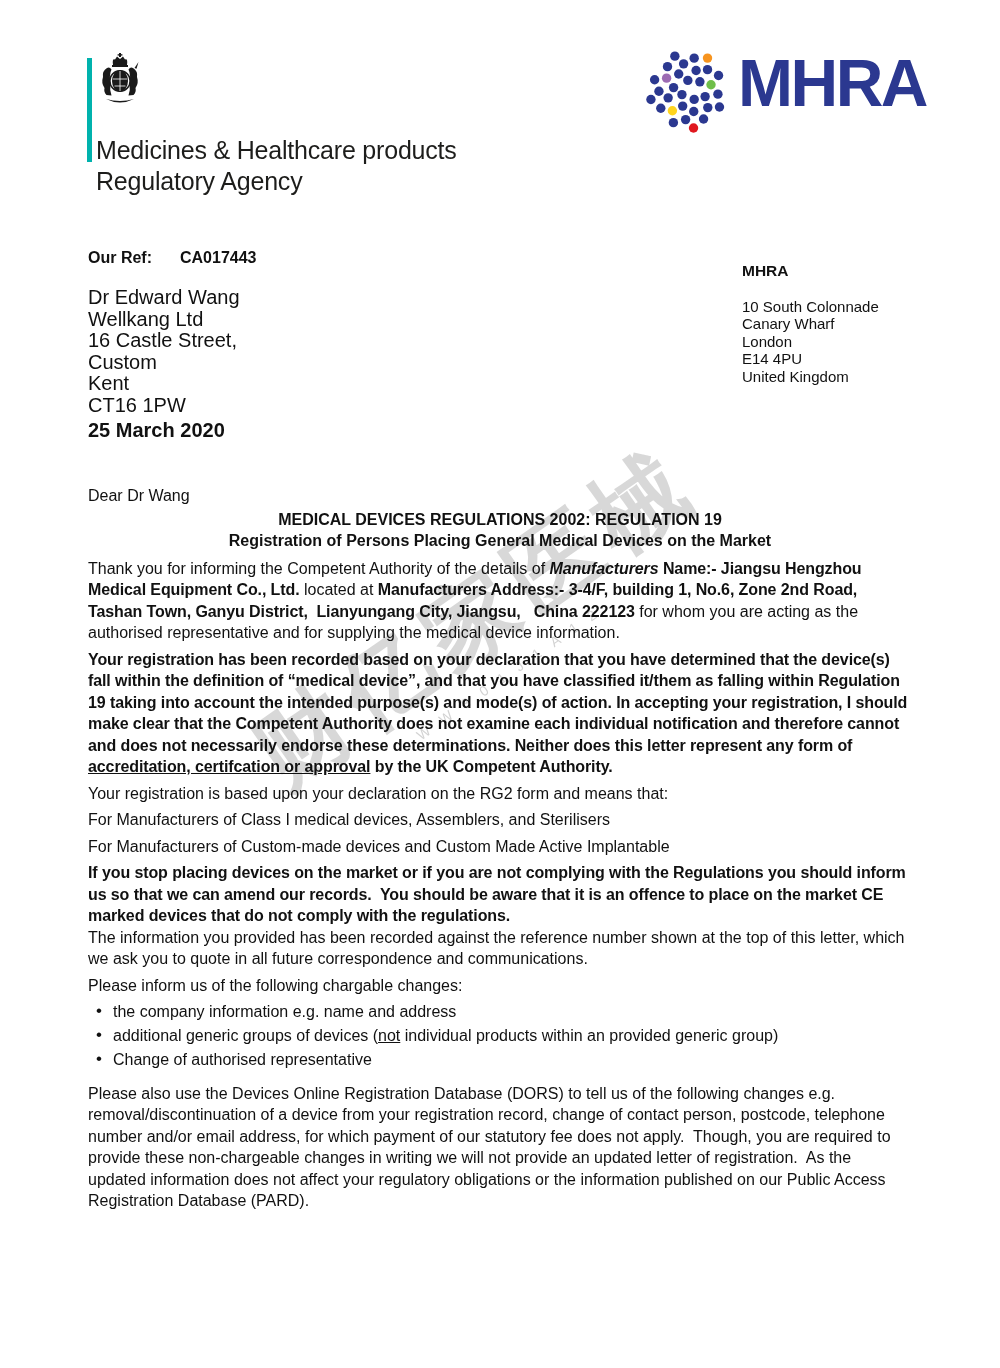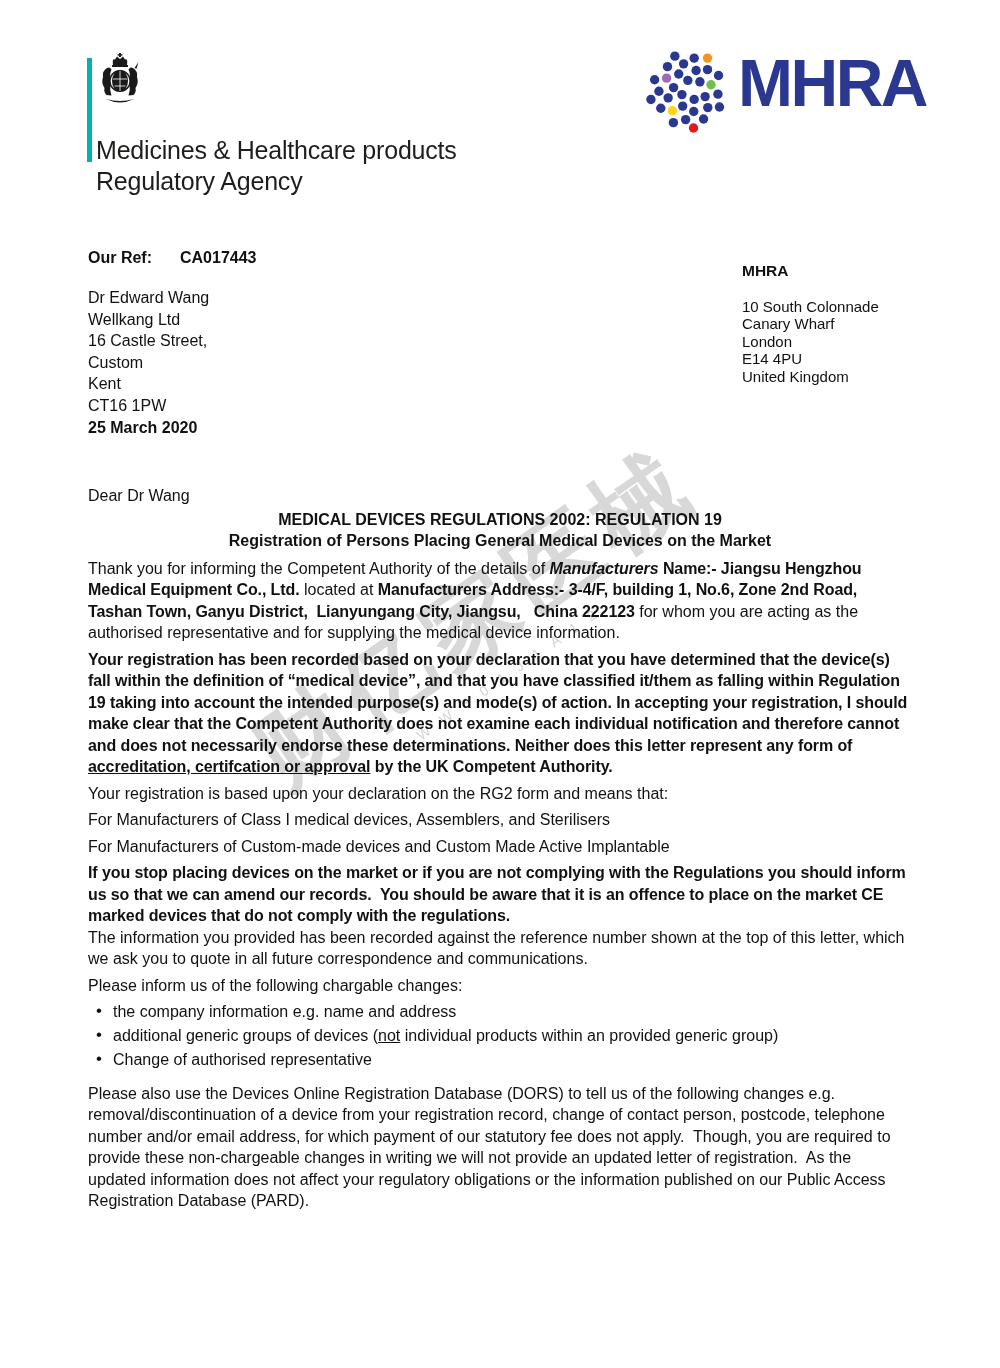--- a/index.html
+++ b/index.html
@@ -20,22 +20,22 @@
   }
   .mhra-dots { position:absolute; left:641px; top:44px; }
   .mhra-word {
     position:absolute; left:738px; top:50px;
     font-size:66px; line-height:1; font-weight:bold; letter-spacing:-2.5px;
   }
 
   
   .ref { position:absolute; left:88px; top:249px; font-size:16px; font-weight:bold; }
   .ref .refval { margin-left:28px; }
-  .recipient { position:absolute; left:88px; top:287px; font-size:16px; line-height:21.5px; }
-  .date-line { position:absolute; left:88px; top:419px; font-size:16px; font-weight:bold; }
+  .recipient { position:absolute; left:88px; top:287px; font-size:20px; line-height:21.5px; }
+  .date-line { position:absolute; left:88px; top:419px; font-size:20px; font-weight:bold; }
   .sender { position:absolute; left:742px; top:262px; font-size:15px; line-height:17.5px; }
   .sender .sender-name { font-weight:bold; font-size:15.5px; margin-bottom:18px; }
 
   
   main {
     position:absolute; left:88px; top:485px; width:824px; z-index:1;
     font-size:16px; line-height:21.5px;
   }
   main p, main div.block { margin:0 0 5px; white-space:pre-wrap; }
   .salutation { margin-bottom:2px !important; }

